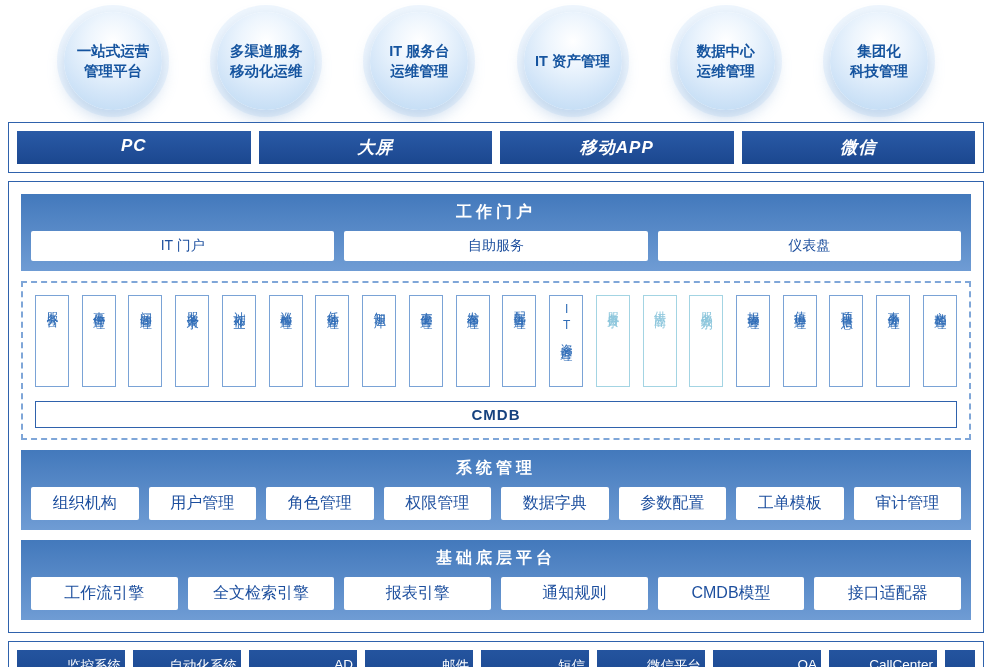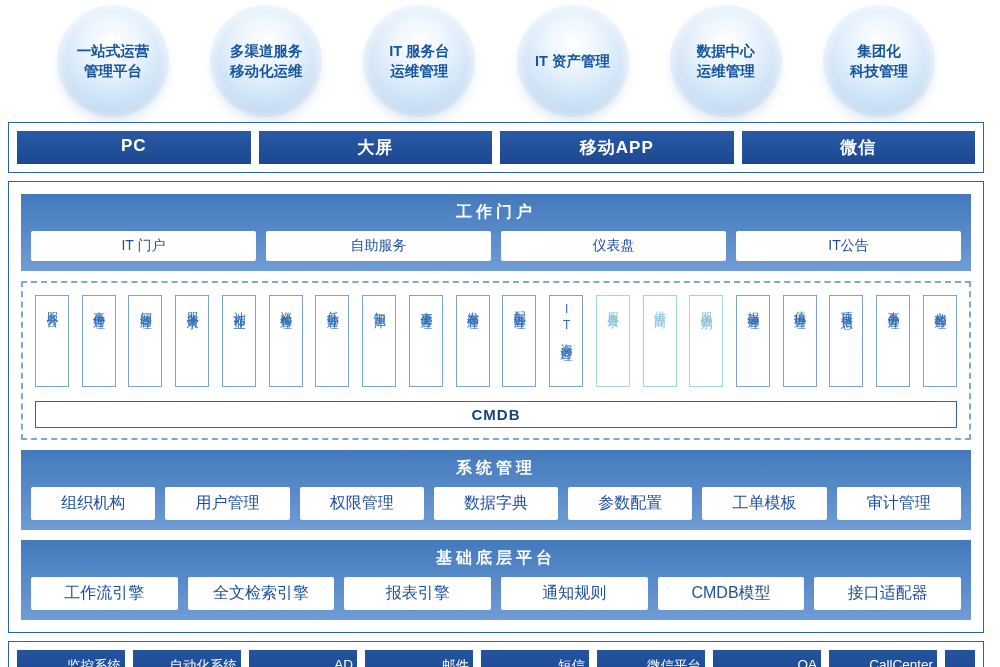--- a/index.html
+++ b/index.html
@@ -32,21 +32,21 @@
 
   
   .channels {
     margin: 0 8px; border: 1px solid #2f62ac;
     display: flex; gap: 8px; padding: 8px;
     background: #ffffff;
   }
   .channel {
     flex: 1;
     background: linear-gradient(180deg, #2a5aa6 0%, #1b478f 100%);
-    color: #ffffff; font-weight: bold; 
+    color: #ffffff; font-weight: bold; font-style: italic;
     text-align: center; font-size: 17px; padding: 5px 0; letter-spacing: 1px;
   }
 
   
   .main {
     flex: 1; margin: 8px; border: 1px solid #2f62ac;
     padding: 12px; display: flex; flex-direction: column; gap: 10px;
     background: #ffffff;
   }
   .panel {
@@ -135,21 +135,20 @@
   </div>
 
   <div class="main">
 
     <div class="panel">
       <div class="panel-title">工作门户</div>
       <div class="btn-row">
         <div class="wbtn">IT 门户</div>
         <div class="wbtn">自助服务</div>
         <div class="wbtn">仪表盘</div>
-        <div class="wbtn">IT公告</div>
       </div>
     </div>
 
     <div class="modules-box">
       <div class="modules-row">
         <div class="vmod">服务台</div>
         <div class="vmod">事件管理</div>
         <div class="vmod">问题管理</div>
         <div class="vmod">服务请求</div>
         <div class="vmod">计划作业</div>
@@ -170,20 +169,21 @@
         <div class="vmod">文档管理</div>
       </div>
       <div class="cmdb-bar">CMDB</div>
     </div>
 
     <div class="panel">
       <div class="panel-title">系统管理</div>
       <div class="btn-row">
         <div class="wbtn sys-btn">组织机构</div>
         <div class="wbtn sys-btn">用户管理</div>
+        <div class="wbtn sys-btn">角色管理</div>
         <div class="wbtn sys-btn">权限管理</div>
         <div class="wbtn sys-btn">数据字典</div>
         <div class="wbtn sys-btn">参数配置</div>
         <div class="wbtn sys-btn">工单模板</div>
         <div class="wbtn sys-btn">审计管理</div>
       </div>
     </div>
 
     <div class="panel">
       <div class="panel-title">基础底层平台</div>

